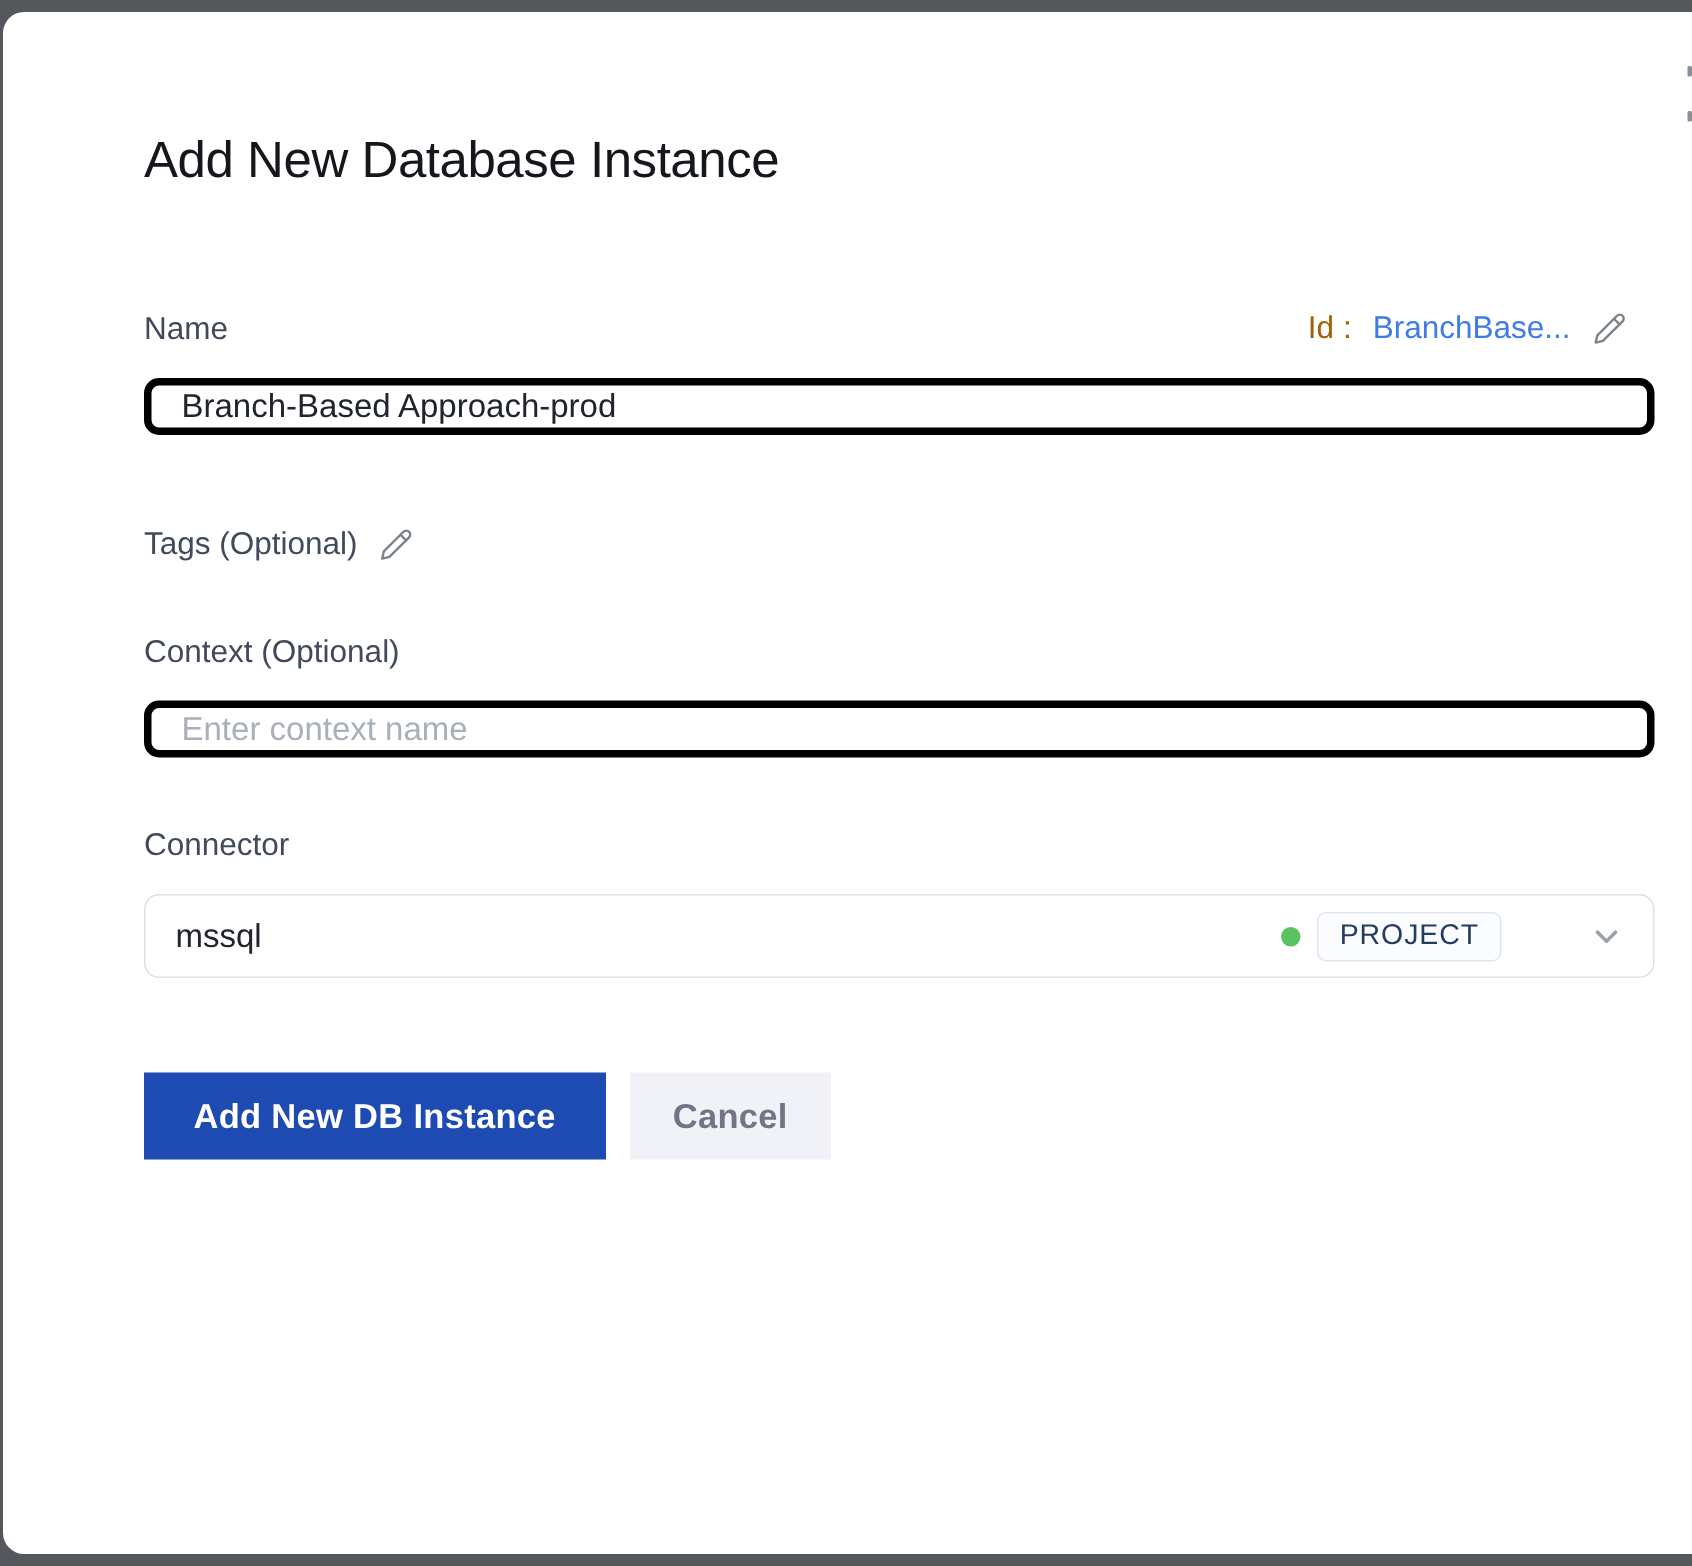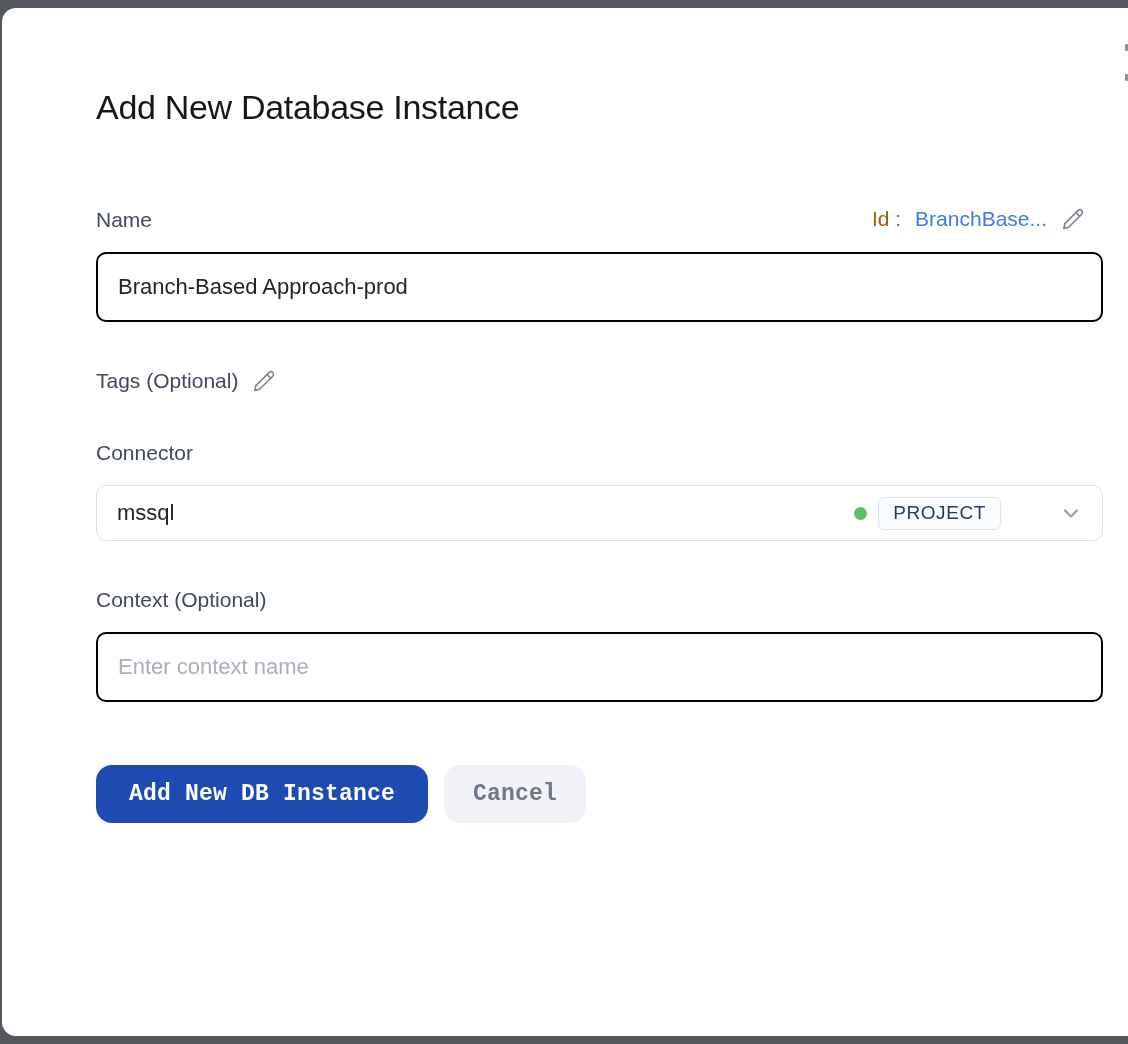--- a/index.html
+++ b/index.html
@@ -41,33 +41,33 @@
     font-size:21px;
     color:#3d7be8;
     text-decoration:none;
     cursor:pointer;
   }
   .pencil-icon { display:inline-flex; align-items:center; cursor:pointer; }
   .pencil-icon svg { stroke:#7c828c; fill:none; stroke-width:1.6; stroke-linecap:round; stroke-linejoin:round; }
   .text-input {
     margin-top:19px;
     width:1007px;
-    height:70px;
-    border:2px solid #000000;
+    height:38px;
+    border:5px solid #000000;
     border-radius:10px;
     padding:0 20px;
     font-size:22px;
     color:#20242c;
     font-family:"Liberation Sans","DejaVu Sans",sans-serif;
     background:#fff;
     outline:none;
     display:block;
   }
   .text-input::placeholder { color:#a9afbb; }
-  .tags-row { margin-top:46px; display:flex; align-items:center; gap:14px;text-align:right; }
+  .tags-row { margin-top:60px; display:flex; align-items:center; gap:14px;text-align:right; }
   .section-gap { margin-top:46px; }
   .combo {
     margin-top:19px;
     width:1007px;
     height:56px;
     border:1px solid #dbdfe6;
     border-radius:10px;
     padding:0 19px 0 20px;
     display:flex;
     align-items:center;
@@ -91,24 +91,24 @@
     letter-spacing:0.6px;
     color:#253c61;
     font-weight:400;
   }
   .chevron-icon { margin-left:58px; display:inline-flex; }
   .chevron-icon svg { stroke:#9aa1ab; fill:none; stroke-width:2.4; stroke-linecap:round; stroke-linejoin:round; }
   .button-row { margin-top:63px; display:flex; align-items:center; gap:16px; }
   .btn {
     height:58px;
     border:none;
-    border-radius:16px;
+    border-radius:0;
     font-size:23px;
     font-weight:700;
-    font-family:Liberation Mono, monospace;
+    font-family:Liberation Sans, sans-serif;
     cursor:pointer;
     letter-spacing:0.2px;
   }
   .btn-primary {
     background:#1e4bb2;
     color:#ffffff;
     padding:0 33px;
   }
   .btn-cancel {
     background:#f1f2f7;
@@ -152,40 +152,40 @@
     <span class="pencil-icon">
       <svg width="24" height="24" viewBox="0 0 24 24">
           <path d="M17 3.5a2.6 2.6 0 0 1 3.7 3.7L7.6 20.3 2.8 21.4l1.1-4.8L17 3.5z"></path>
           <path d="M15 5.5l3.7 3.7"></path>
         </svg>
     </span>
   </div>
 
 
   <div class="section-gap">
+    <span class="field-label">Context (Optional)</span>
+    <input class="text-input" type="text" placeholder="Enter context name" style="">
+  </div>
+
+  <div class="section-gap">
     <span class="field-label">Connector</span>
     <div class="combo">
       <span class="combo-value">mssql</span>
       <span class="combo-right">
         <span class="status-dot"></span>
         <span class="env-badge">PROJECT</span>
         <span class="chevron-icon">
           <svg width="24" height="24" viewBox="0 0 24 24">
               <path d="M6 9.5l6 6 6-6"></path>
             </svg>
         </span>
       </span>
     </div>
   </div>
 
-  <div class="section-gap">
-    <span class="field-label">Context (Optional)</span>
-    <input class="text-input" type="text" placeholder="Enter context name" style="">
-  </div>
-
   <div class="button-row">
     <button class="btn btn-primary">Add New DB Instance</button>
     <button class="btn btn-cancel">Cancel</button>
   </div>
 
 </div>
 
 <span class="edge-artifact m1"></span>
 <span class="edge-artifact m2"></span>
 

